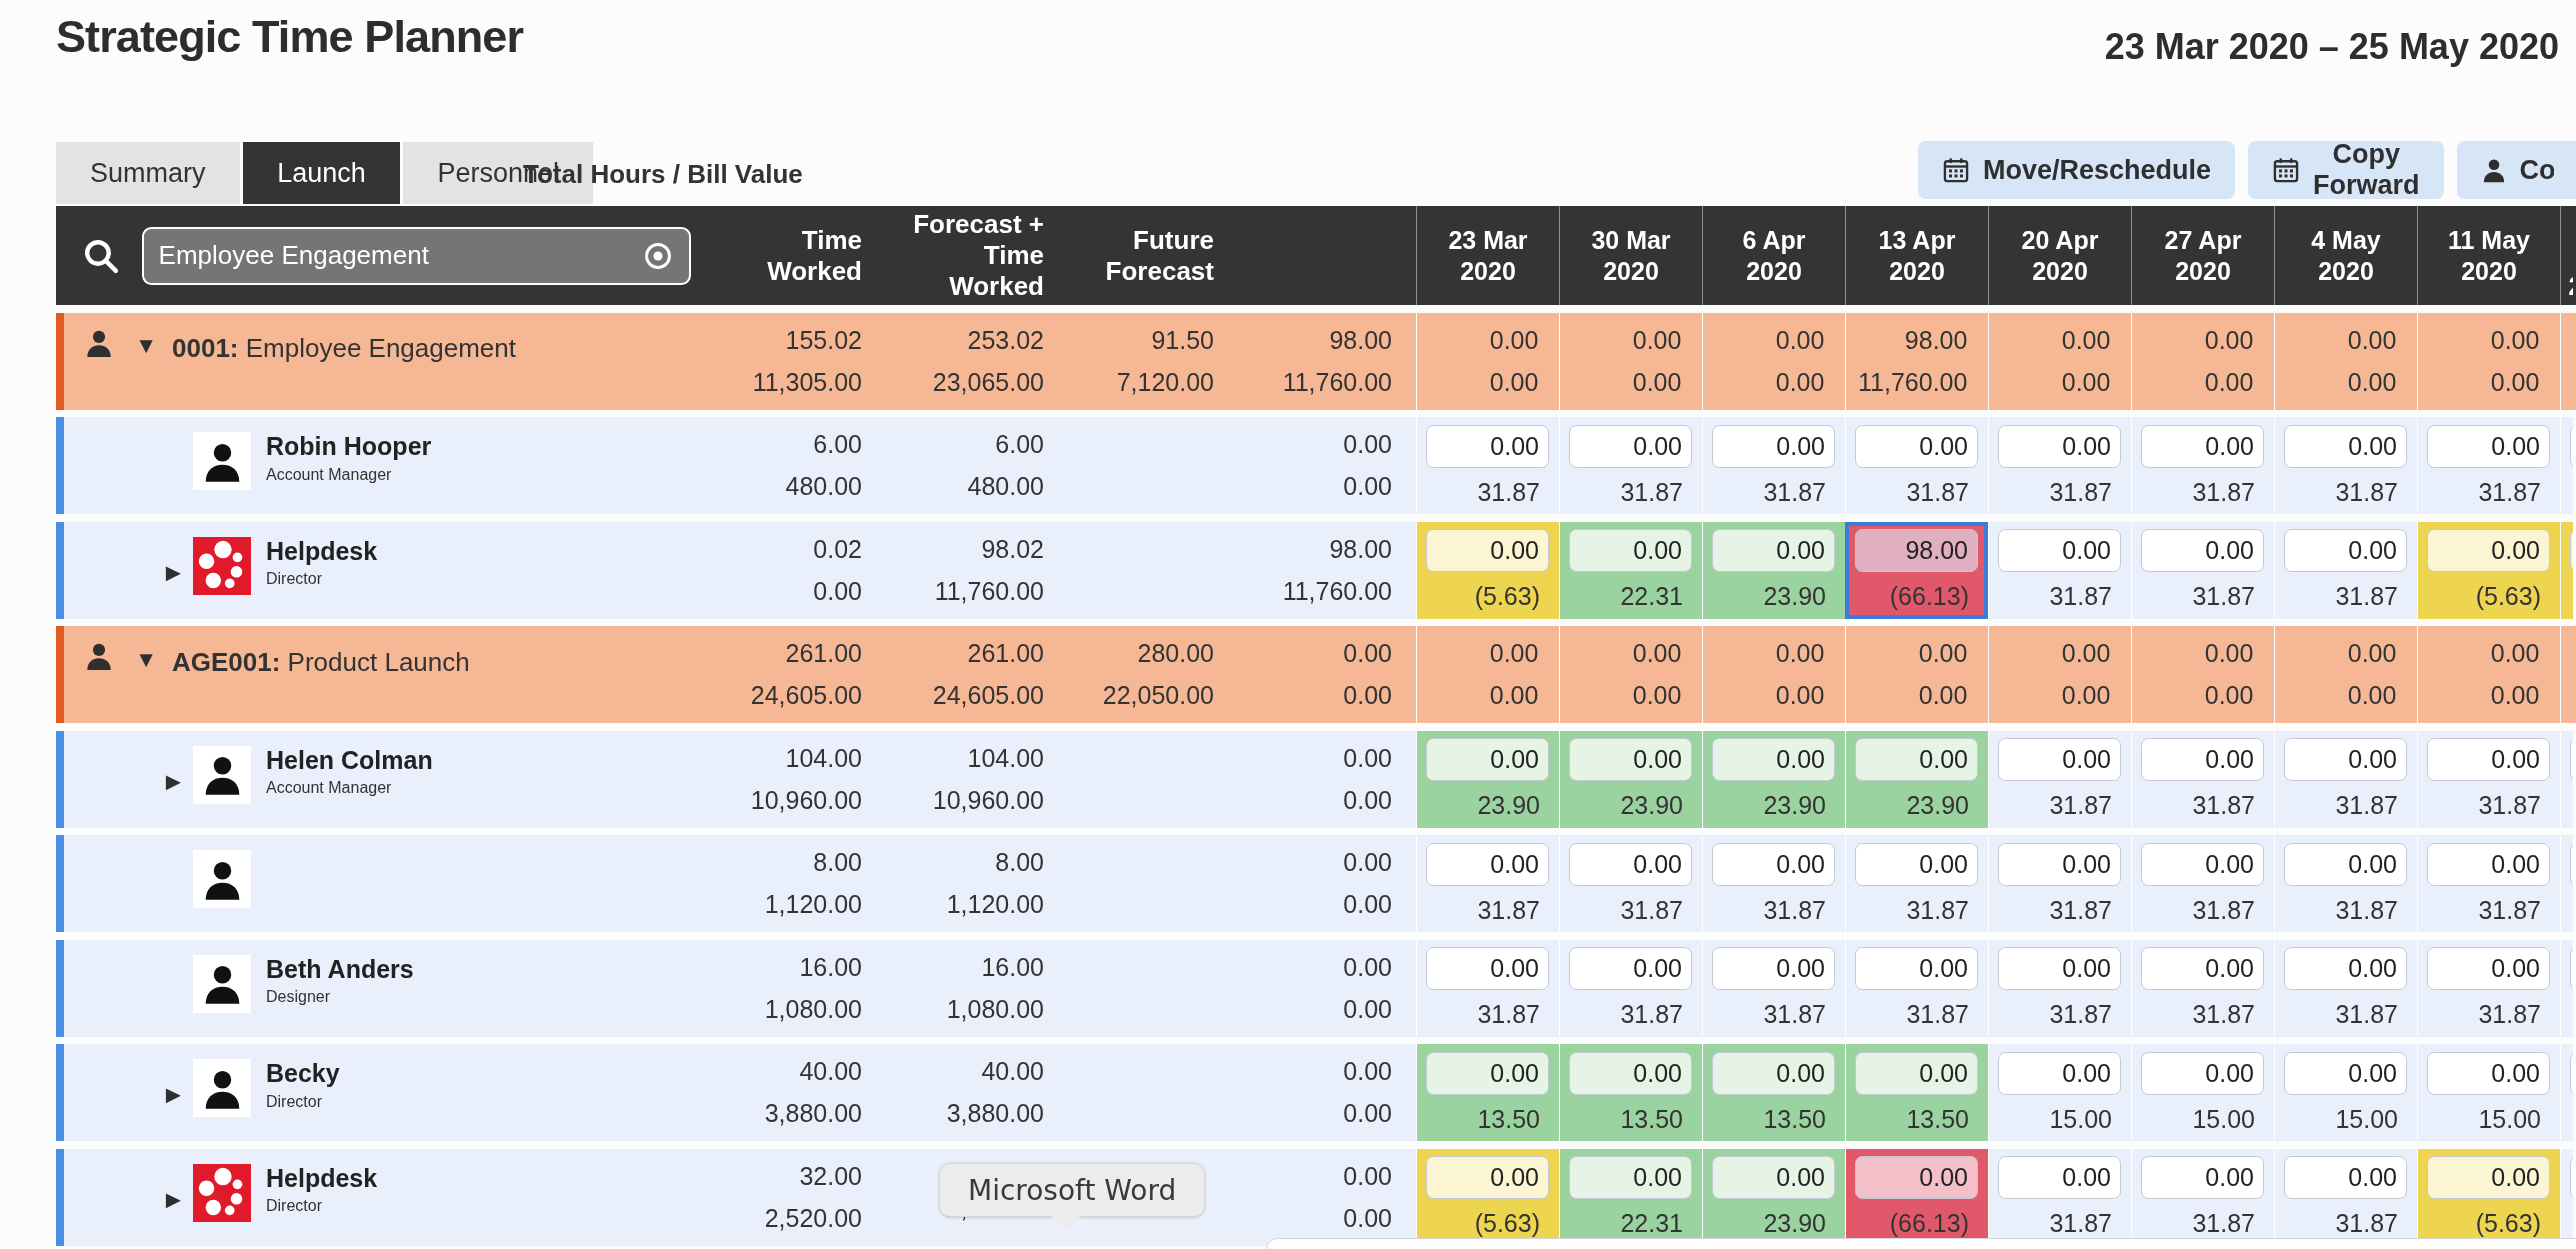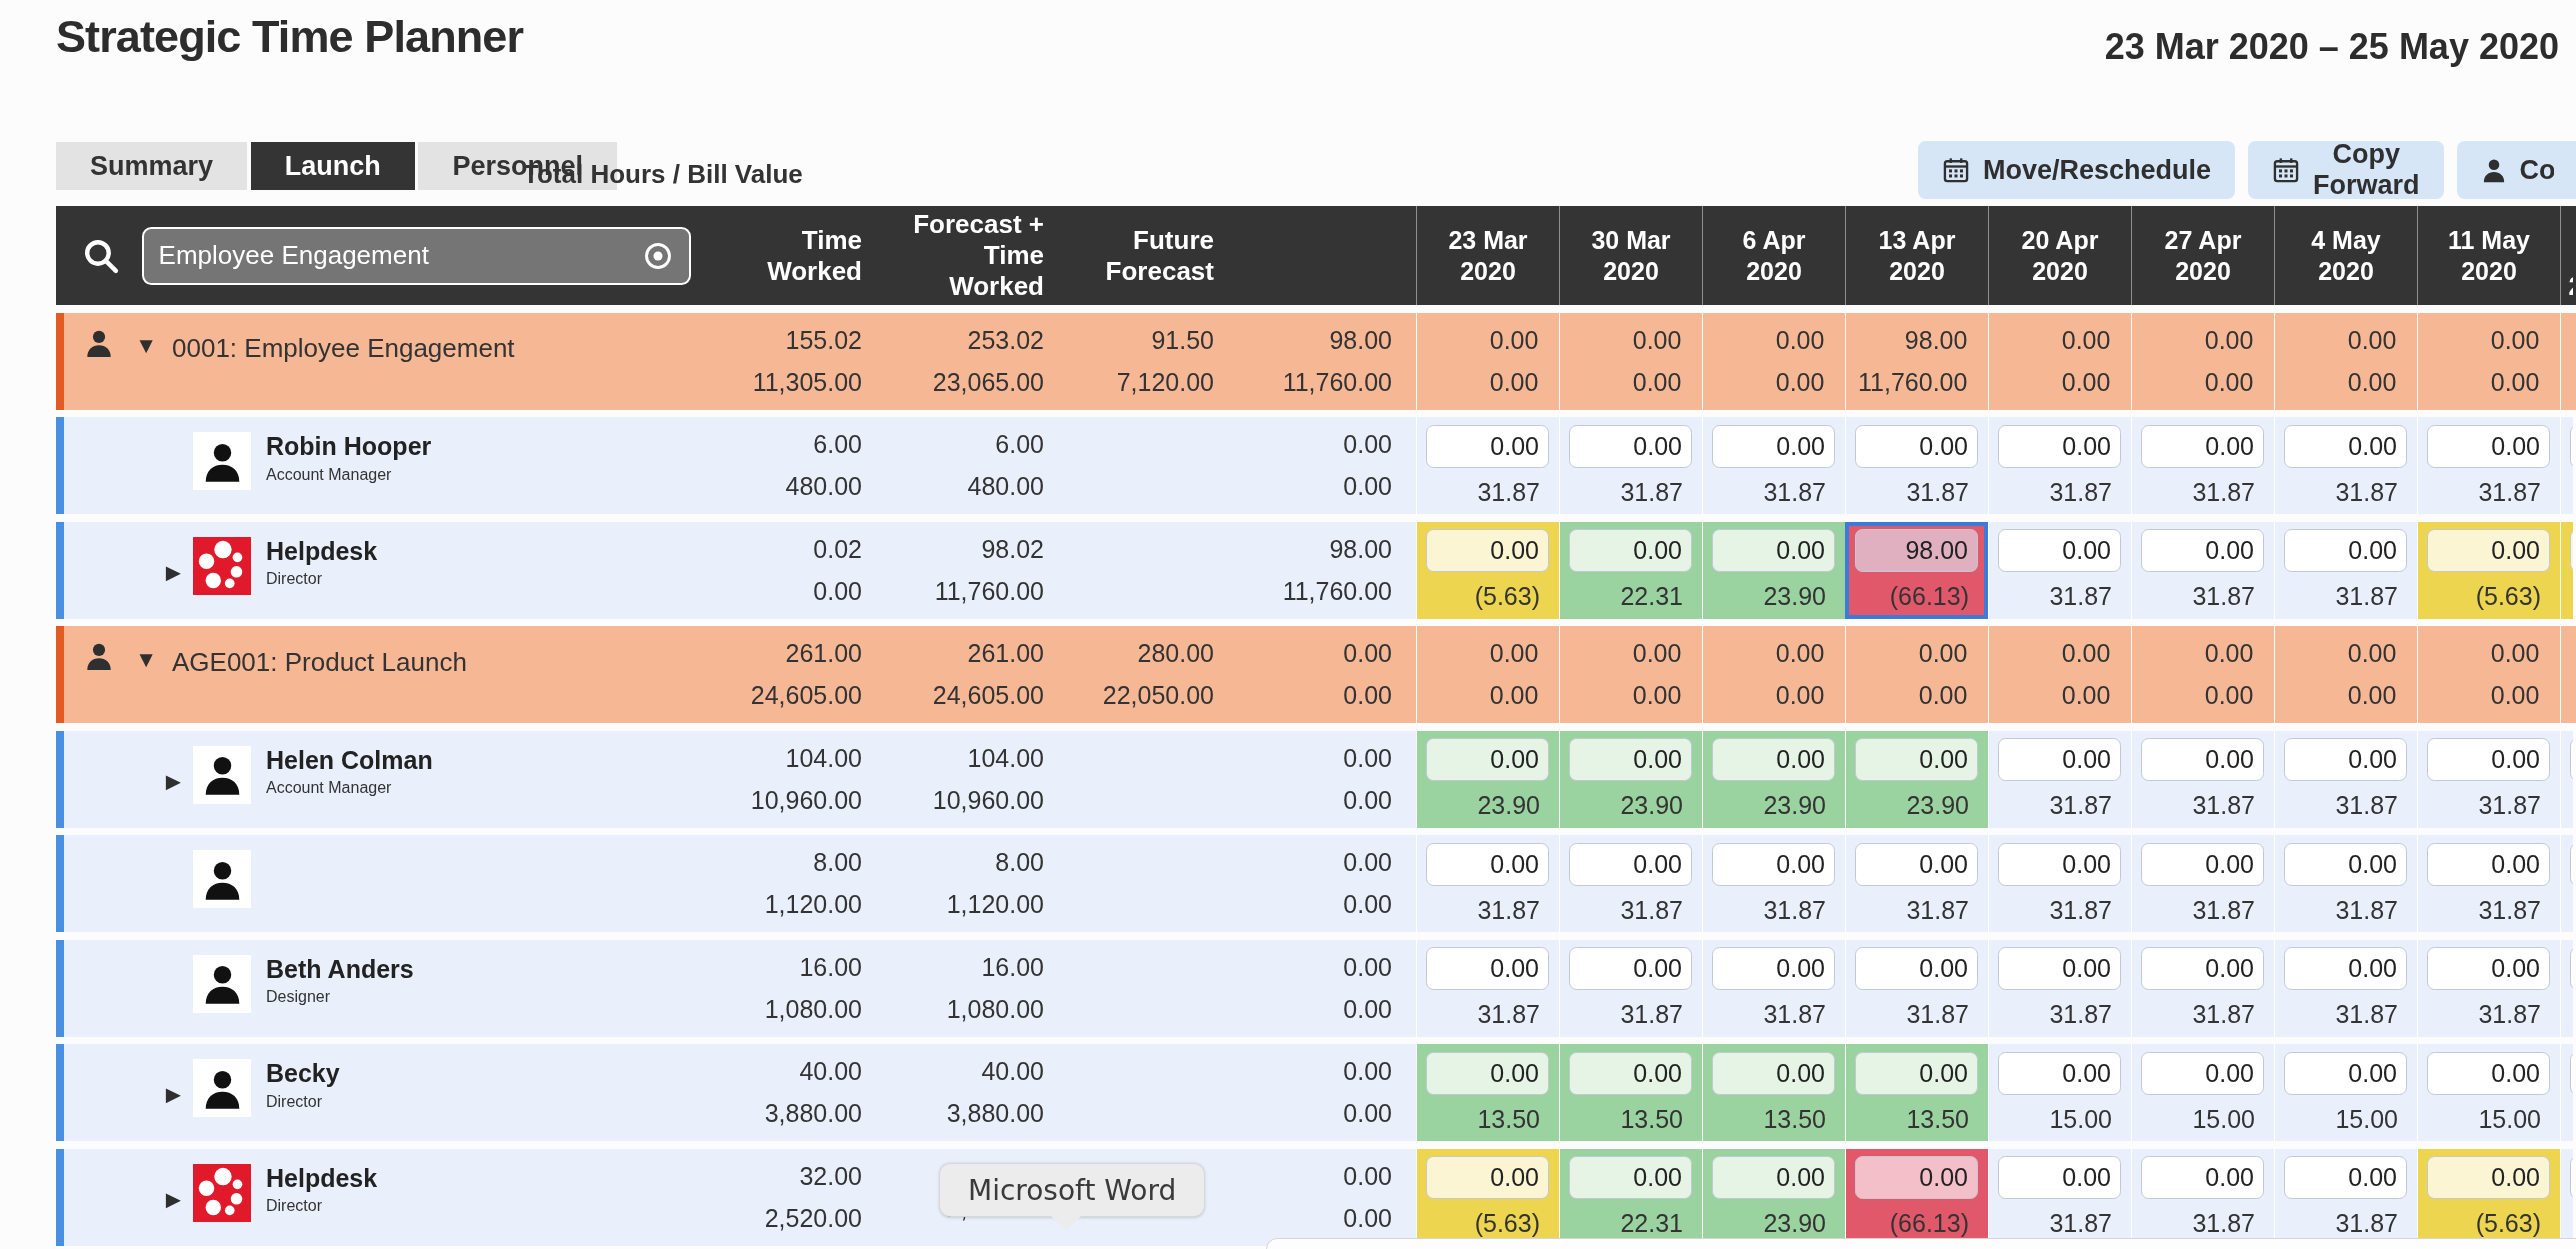--- a/index.html
+++ b/index.html
@@ -7,22 +7,22 @@
   .app { position:relative; width:2576px; height:1250px; overflow:hidden;
          font-family:"Liberation Sans","DejaVu Sans",sans-serif; color:#333; }
 
   
   .page-title { position:absolute; left:56px; top:11.2px; font-size:45px; font-weight:bold;
                 color:#2d2d2d; letter-spacing:-0.9px; }
   .date-range { position:absolute; right:17px; top:26px; font-size:36px; font-weight:bold; color:#2d2d2d; }
 
   
   .tabbar { position:absolute; left:56px; top:142px; display:flex; }
-  .tab { height:48px; padding:0 34px; margin-right:3.7px; display:flex; align-items:center;
-         font-size:27px; font-weight:bold; background:#e3e3e3; color:#333; cursor:pointer; }
+  .tab { height:62px; padding:0 34px; margin-right:3.7px; display:flex; align-items:center;
+         font-size:27px; font-weight:normal; background:#e3e3e3; color:#333; cursor:pointer; }
   .tab.active { background:#343434; color:#fff; }
   .view-label { position:absolute; left:523px; top:159px; font-size:26px; font-weight:bold; }
 
   
   .toolbar { position:absolute; left:1918px; top:141px; display:flex; gap:13px; }
   .tbtn { height:58px; padding:0 24px; display:flex; align-items:center; gap:13px;
           background:#d7e6f7; border:none; border-radius:7.5px; font-size:27px; font-weight:bold;
           color:#2f2f2f; font-family:inherit; cursor:pointer; }
   .tbtn svg { display:block; }
   .btn-sliver { position:absolute; left:2554px; top:141px; width:66px; height:58px;
@@ -56,21 +56,21 @@
   .row-left.group  { background:#f6b795; }
   .row-left.person { background:#e9f0fc; }
   .stripe { position:absolute; left:0; top:0; width:8.4px; height:100%; }
   .group  .stripe { background:#e15b22; }
   .person .stripe { background:#4a90e2; }
   .cell-label { position:relative; }
 
   .grp-person-ic { position:absolute; left:28px; top:15px; width:30px; height:30px; }
   .grp-caret { position:absolute; left:79px; top:20.6px; font-size:22.5px; color:#2f2f2f; cursor:pointer; }
   .grp-label { position:absolute; left:116px; top:20.6px; font-size:26px; white-space:nowrap; }
-  .grp-label b { font-weight:normal; }
+  .grp-label b { font-weight:bold; }
 
   .expander { position:absolute; left:105px; top:36px; font-size:25px; color:#2f2f2f; cursor:pointer; }
   .avatar { position:absolute; left:137px; top:15px; width:58px; height:58px; background:#fff;
             display:flex; align-items:center; justify-content:center; }
   .avatar svg { display:block; }
   .nameblock { position:absolute; left:210px; top:15px; white-space:nowrap; }
   .p-name { font-size:25px; font-weight:bold; color:#222; }
   .p-role { font-size:16px; margin-top:4.7px; color:#333; }
 
   .cell-metric { display:flex; flex-direction:column; justify-content:space-evenly;

